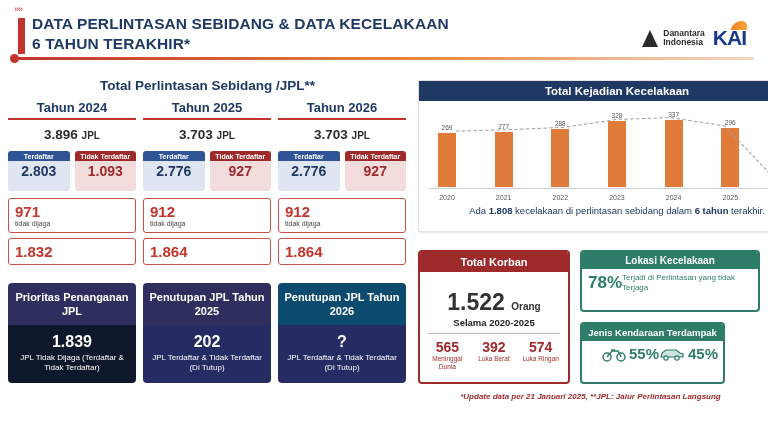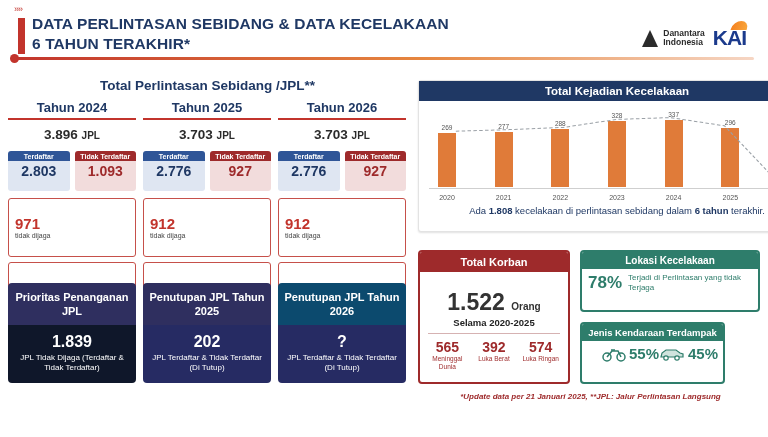--- a/index.html
+++ b/index.html
@@ -44,21 +44,21 @@
 
   .pairrow { display:flex; gap:5px; }
   .pill { flex:1; border-radius:3px; overflow:hidden; text-align:center; }
   .pill .cap { font-size:7px; color:#fff; padding:2px 0 1px; font-weight:bold;}
   .pill .val { font-size:14px; font-weight:bold; padding:2px 0 12px;}
   .pill.blue .cap { background:#2f5597; }
   .pill.blue .val { background:#dfe6f2; color:#1f3864;}
   .pill.red .cap { background:#9e2a2b; }
   .pill.red .val { background:#f2dcdc; color:#9e2a2b;}
 
-  .sub-box { margin-top:7px; border:1.5px solid #c6504a; border-radius:3px; padding:16px 6px; background:#fff;}
+  .sub-box { margin-top:7px; border:1.5px solid #c6504a; border-radius:3px; padding:4px 6px; background:#fff;}
   .sub-box .num { font-size:15px; font-weight:bold; color:#c2342c; }
   .sub-box .lbl { font-size:7px; color:#444; line-height:8px;}
   .sub-box.second { margin-top:5px; }
 
   .btm-box { position:absolute; width:128px; border-radius:4px; overflow:hidden; }
   .btm-head { text-align:center; color:#fff; font-size:11px; font-weight:bold; padding:7px 2px; line-height:14px;}
   .btm-body { text-align:center; color:#fff; padding:8px 4px 10px; }
   .btm-body .big { font-size:16px; font-weight:bold; display:block; margin-bottom:2px;}
   .btm-body .small { font-size:8px; line-height:10px; display:block;}
   .bb1 { left:8px; top:283px;} .bb1 .btm-head{background:#2f2f5f;} .bb1 .btm-body{background:#0f172a;}
@@ -91,21 +91,21 @@
   .victim-sep { height:1px; background:#d6b2b2; margin:5px 8px;}
   .victim-row { display:flex; justify-content:space-around; padding:0 4px;}
   .vr { text-align:center; width:46px;}
   .vr .n { font-size:14px; font-weight:bold; color:#9e2a2b;}
   .vr .l { font-size:6.5px; color:#9e2a2b; line-height:7.5px;}
 
   
   .loc-card { position:absolute; left:580px; top:250px; width:180px; height:62px;
     border:2px solid #2e7d6b; border-radius:4px; background:#fff; overflow:hidden;}
   .loc-head { background:#2e7d6b; color:#fff; text-align:center; font-size:10px; font-weight:bold; padding:3px 0;}
-  .loc-body { display:flex; align-items:center; padding:4px 6px; gap:6px;}
+  .loc-body { display:flex; align-items:center; padding:4px 6px; }
   .loc-pct { font-size:17px; font-weight:bold; color:#2e7d6b;}
   .loc-txt { font-size:8px; color:#2e7d6b; line-height:10px;}
 
   
   .veh-card { position:absolute; left:580px; top:322px; width:145px; height:62px;
     border:2px solid #2e7d6b; border-radius:4px; background:#fff; overflow:hidden;}
   .veh-head { background:#2e7d6b; color:#fff; text-align:center; font-size:9.5px; font-weight:bold; padding:3px 0;}
   .veh-body { display:flex; align-items:center; justify-content:space-between; padding:4px 20px;}
   .veh-item { display:flex; align-items:center; gap:3px;}
   .veh-pct { font-size:15px; font-weight:bold; color:#2e7d6b;}

